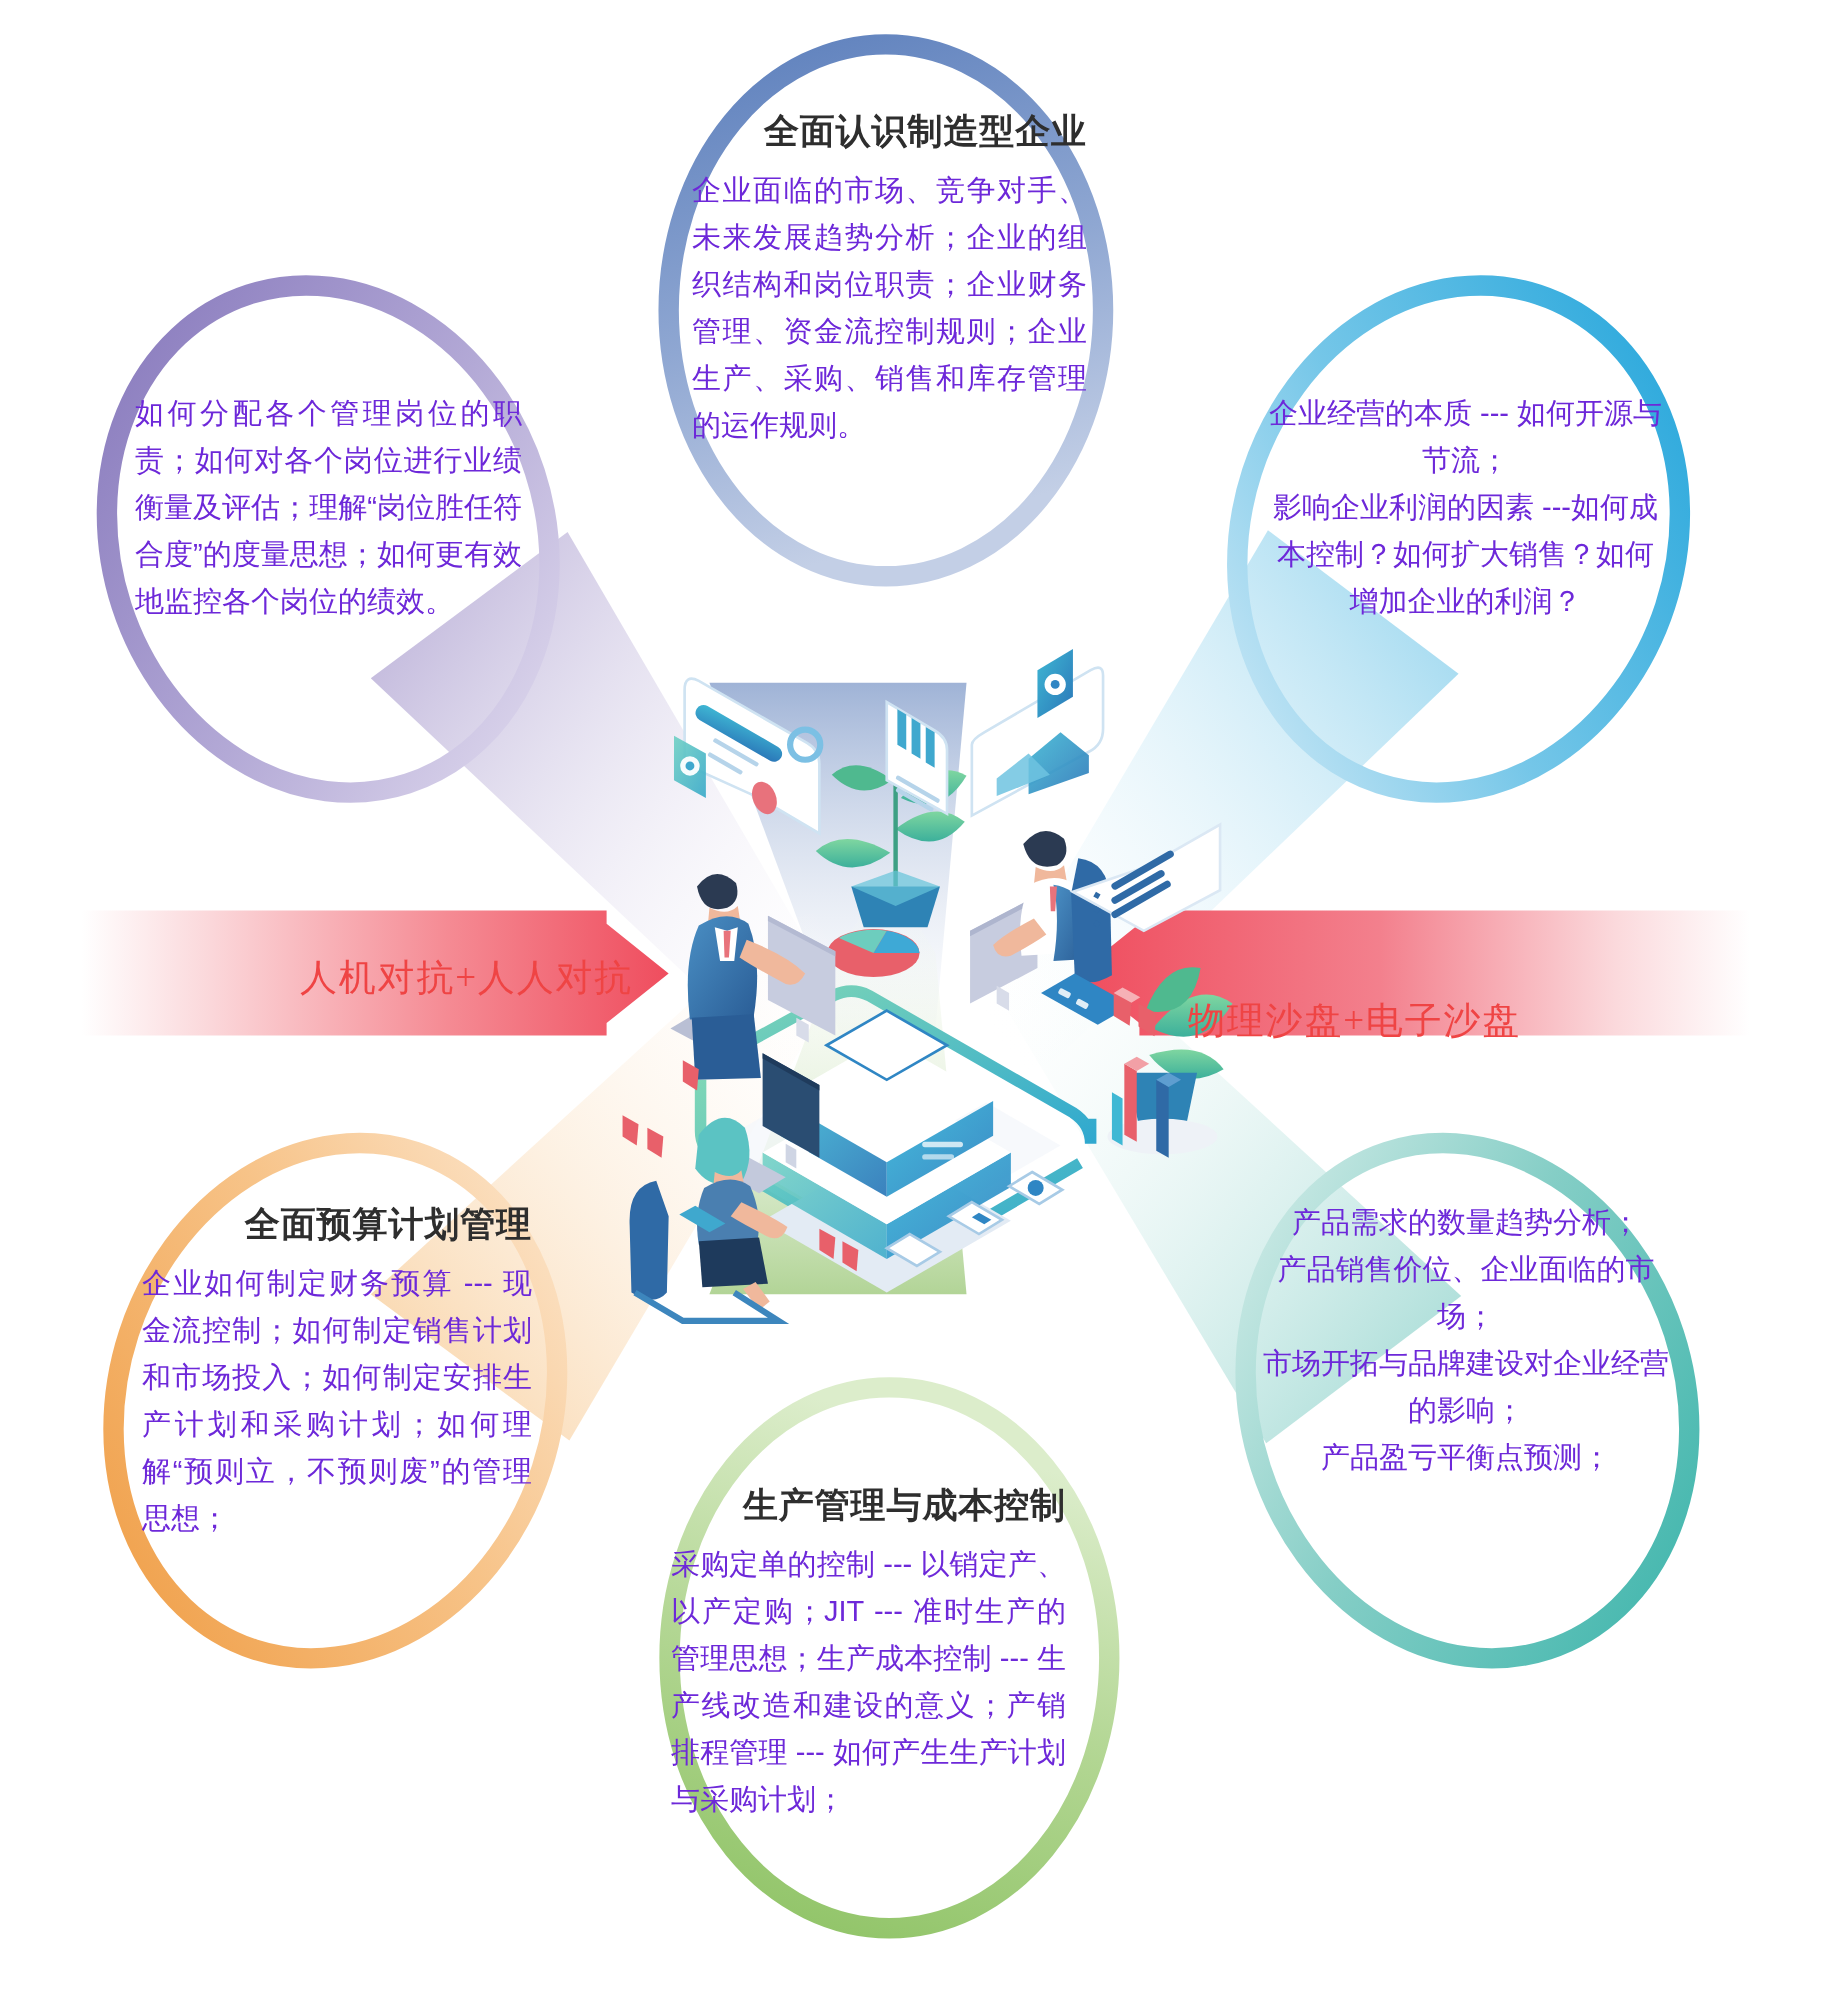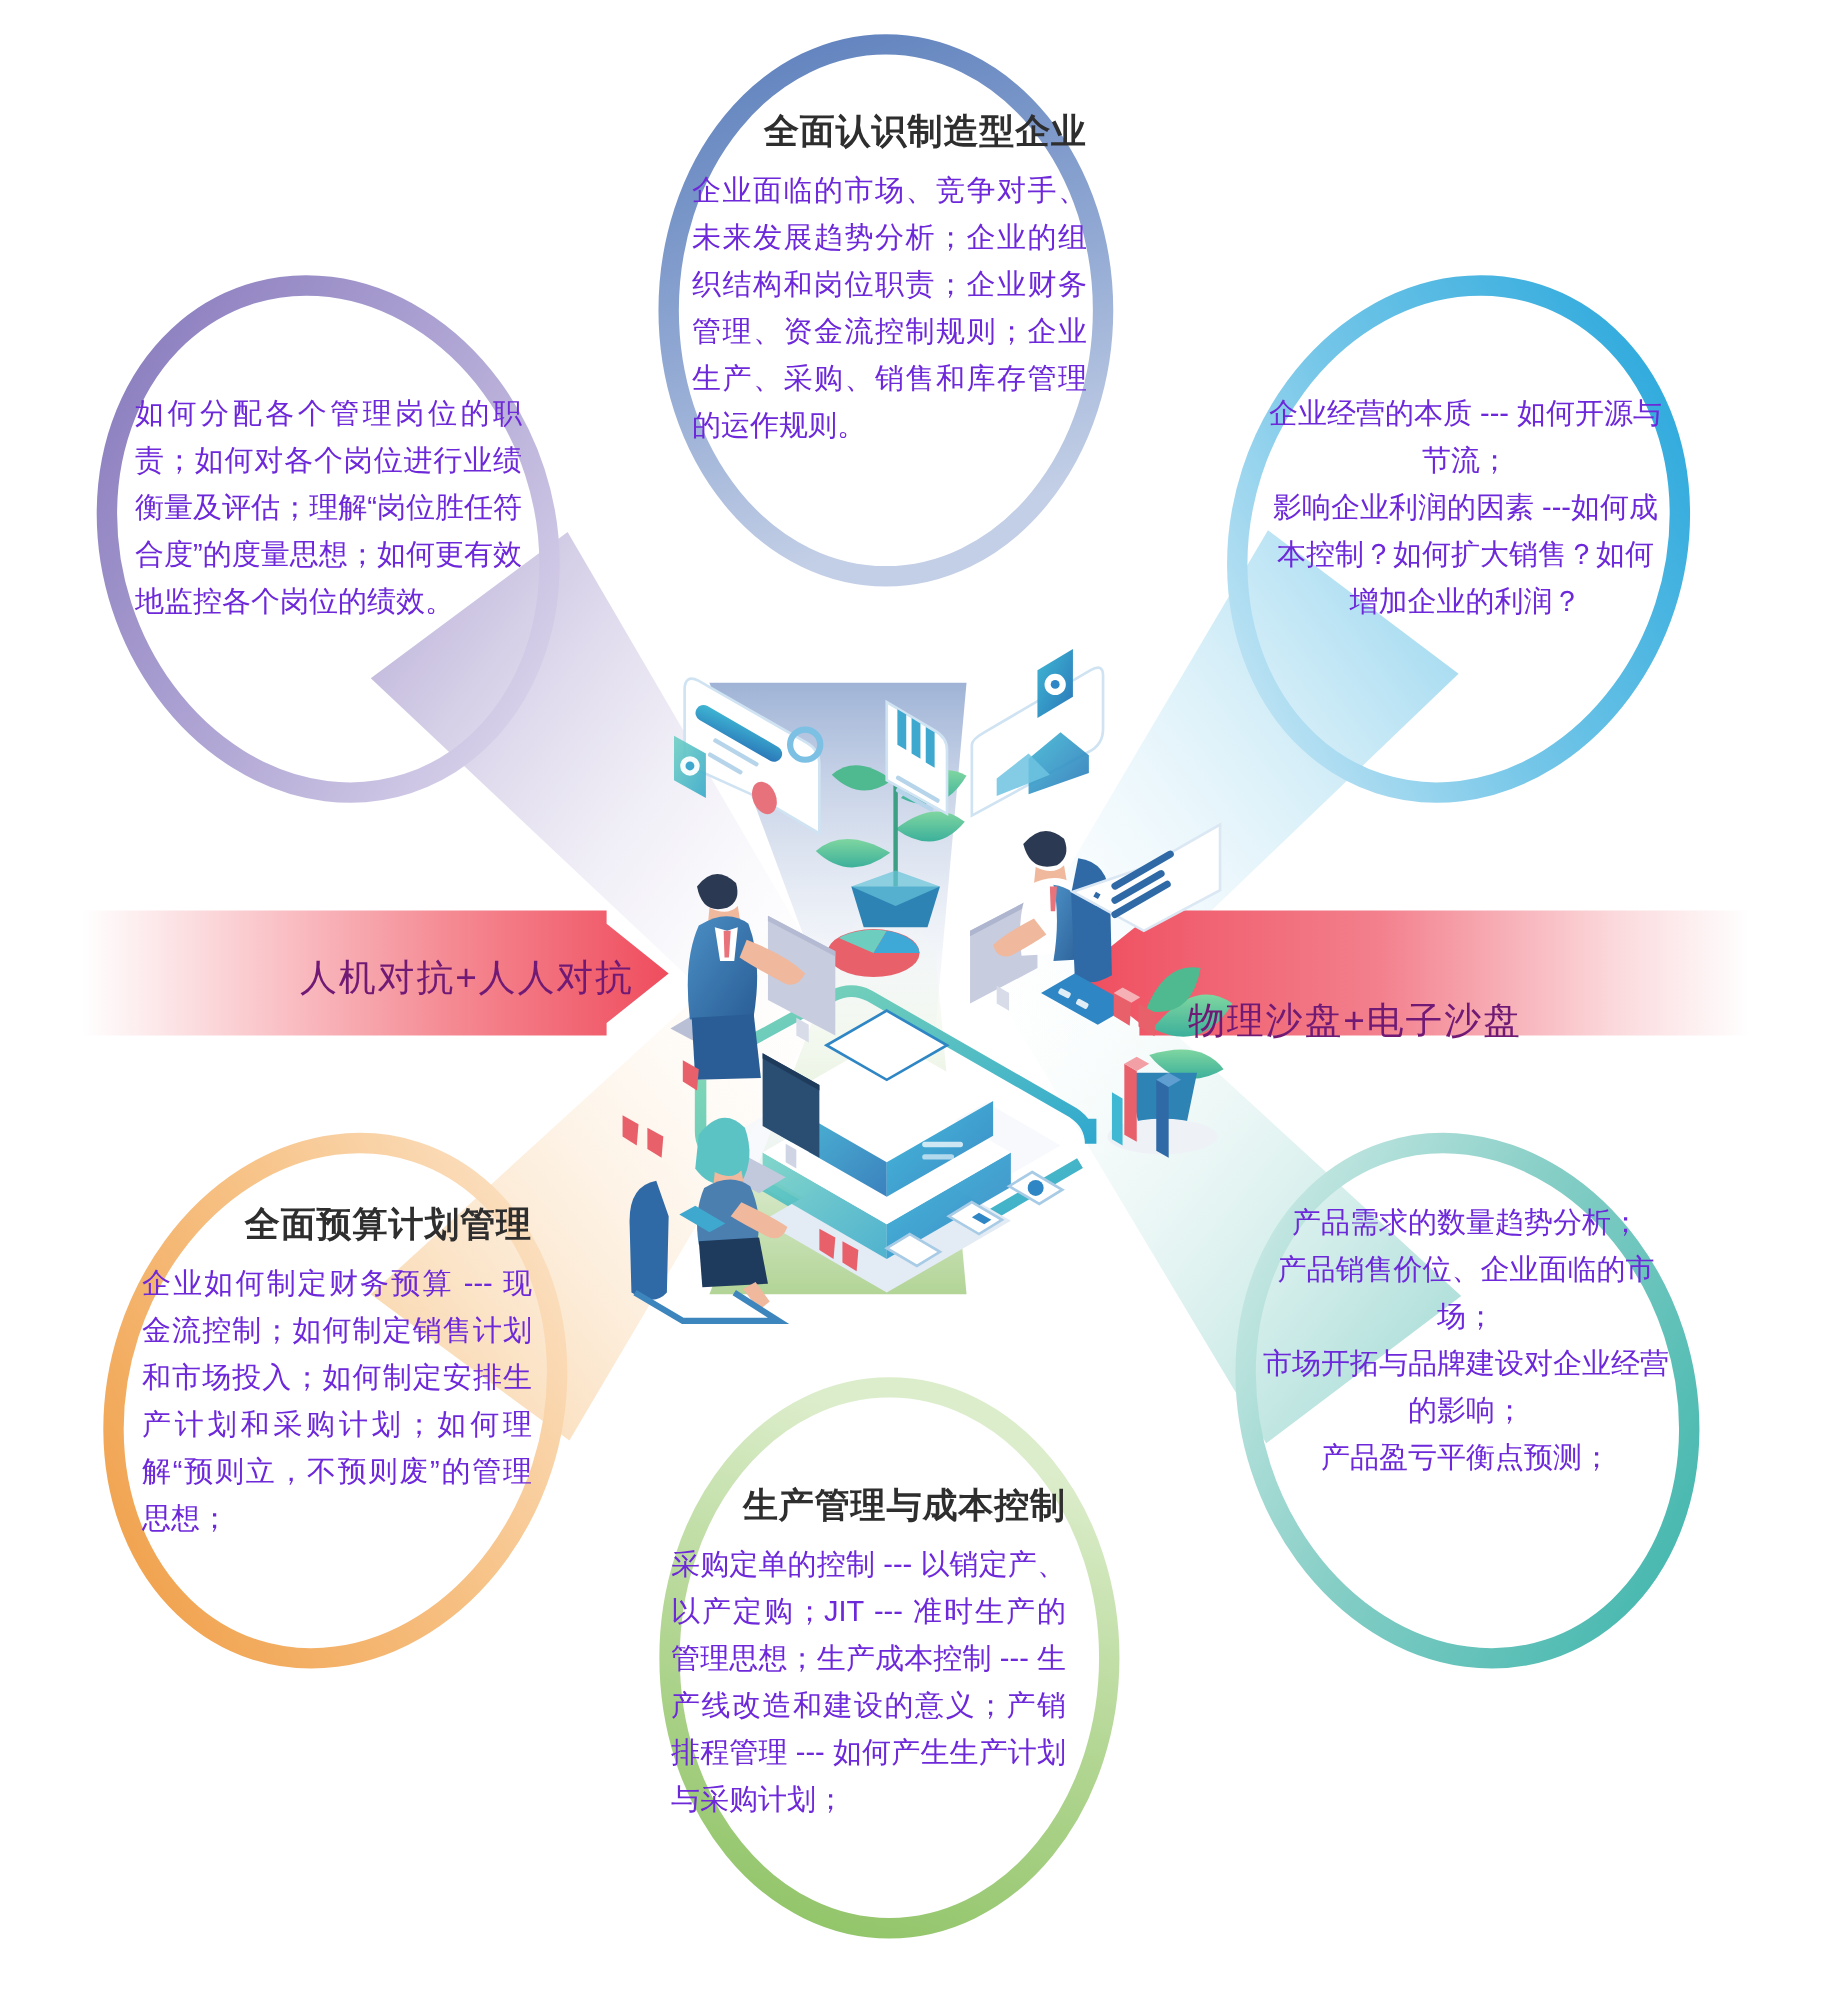--- a/index.html
+++ b/index.html
@@ -45,25 +45,26 @@
     text-align: justify;
     text-justify: inter-ideograph;
     color: #6d28d9;
     white-space: pre-line;
   }
   .petal-body.loose { text-align: center; }
 
   
   .banner-label {
     position: absolute;
-    color: #701a75;
+    color: #ef4444;
     font-size: 37px;
     letter-spacing: 1.8px;
     white-space: nowrap;
     font-weight: 400;
+    font-family: Liberation Serif, serif;
   }
 </style>
 </head>
 <body>
 
 <div id="stage">
 
   <svg class="layer" viewBox="0 0 2066 2265">
     <defs>
 

